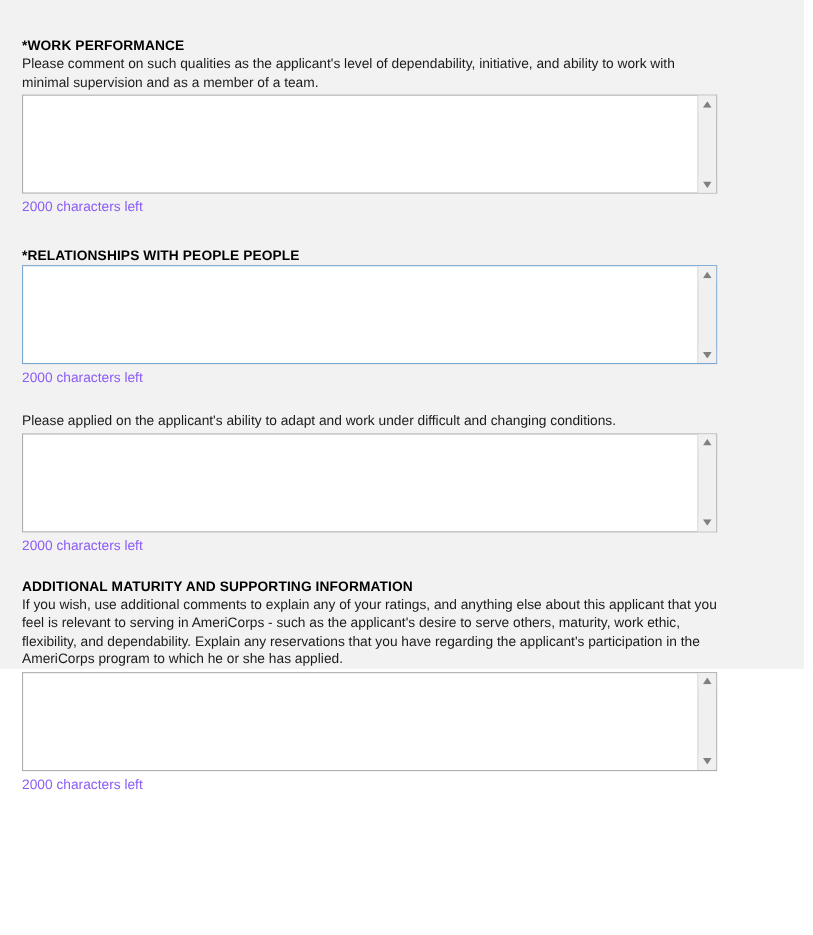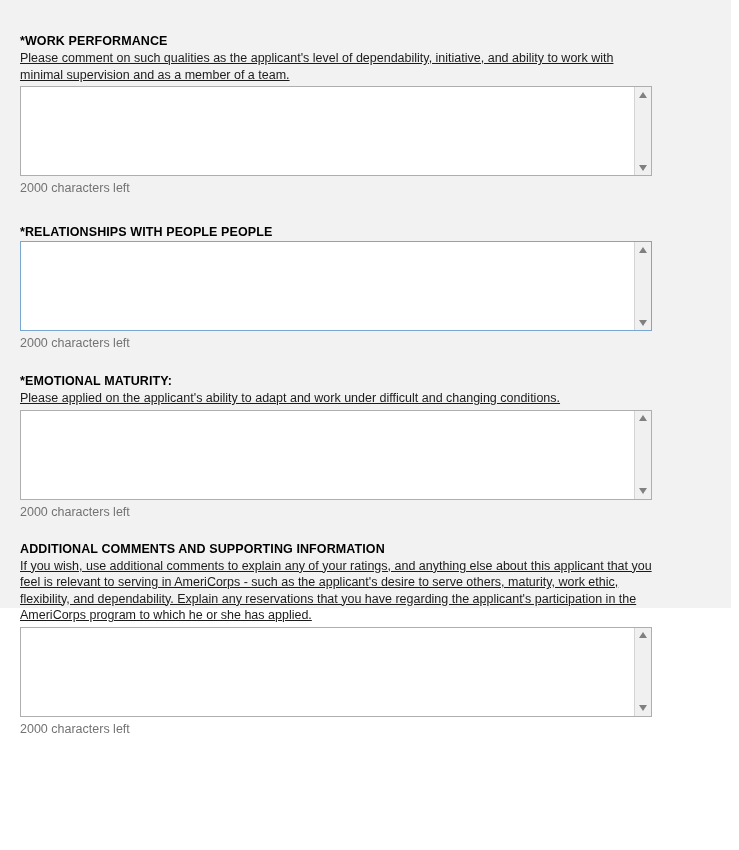--- a/index.html
+++ b/index.html
@@ -36,21 +36,20 @@
     color: #000000;
     letter-spacing: 0.1px;
     margin: 0 0 2px 0;
     line-height: 14px;
   }
   .sec-desc {
     font-size: 12.5px;
     color: #1b1b1b;
     line-height: 16.5px;
     margin: 0 0 3px 0;
-    text-decoration: underline;
   }
   .textarea-wrap {
     position: relative;
     width: 632px;
     box-sizing: border-box;
   }
   textarea.field {
     display: block;
     width: 632px;
     height: 90px;
@@ -85,21 +84,21 @@
     width: 16px;
     height: 15px;
     display: flex;
     align-items: center;
     justify-content: center;
     background: #f0f0f0;
   }
   .sbar .arrow svg { display: block; }
   .char-left {
     font-size: 12.5px;
-    color: #737373;
+    color: #8b5cf6;
     margin: 5px 0 0 0;
     line-height: 15px;
   }
   .gap-lg { height: 29px; }
   .gap-md { height: 23px; }
   .gap-sm { height: 22px; }
 </style>
 </head>
 <body>
 
@@ -145,21 +144,20 @@
               </svg>
           </div>
         </div>
       </div>
       <div class="char-left">2000 characters left</div>
     </div>
 
     <div class="gap-md"></div>
 
     <div class="section">
-      <div class="sec-title">*EMOTIONAL MATURITY:</div>
       <div class="sec-desc">Please applied on the applicant's ability to adapt and work under difficult and changing conditions.</div>
       <div class="textarea-wrap">
         <textarea class="field" placeholder="" style=""></textarea>
         <div class="sbar">
           <div class="arrow">
             <svg width="8" height="6" viewBox="0 0 8 6">
                 <polygon points="4,0 8,6 0,6" fill="#808080"></polygon>
               </svg>
           </div>
           <div class="arrow">
@@ -168,21 +166,21 @@
               </svg>
           </div>
         </div>
       </div>
       <div class="char-left">2000 characters left</div>
     </div>
 
     <div class="gap-sm"></div>
 
     <div class="section">
-      <div class="sec-title">ADDITIONAL COMMENTS AND SUPPORTING INFORMATION</div>
+      <div class="sec-title">ADDITIONAL MATURITY AND SUPPORTING INFORMATION</div>
       <div class="sec-desc">If you wish, use additional comments to explain any of your ratings, and anything else about this applicant that you feel is relevant to serving in AmeriCorps - such as the applicant's desire to serve others, maturity, work ethic, flexibility, and dependability. Explain any reservations that you have regarding the applicant's participation in the AmeriCorps program to which he or she has applied.</div>
       <div class="textarea-wrap">
         <textarea class="field" placeholder="" style=""></textarea>
         <div class="sbar">
           <div class="arrow">
             <svg width="8" height="6" viewBox="0 0 8 6">
                 <polygon points="4,0 8,6 0,6" fill="#808080"></polygon>
               </svg>
           </div>
           <div class="arrow">

